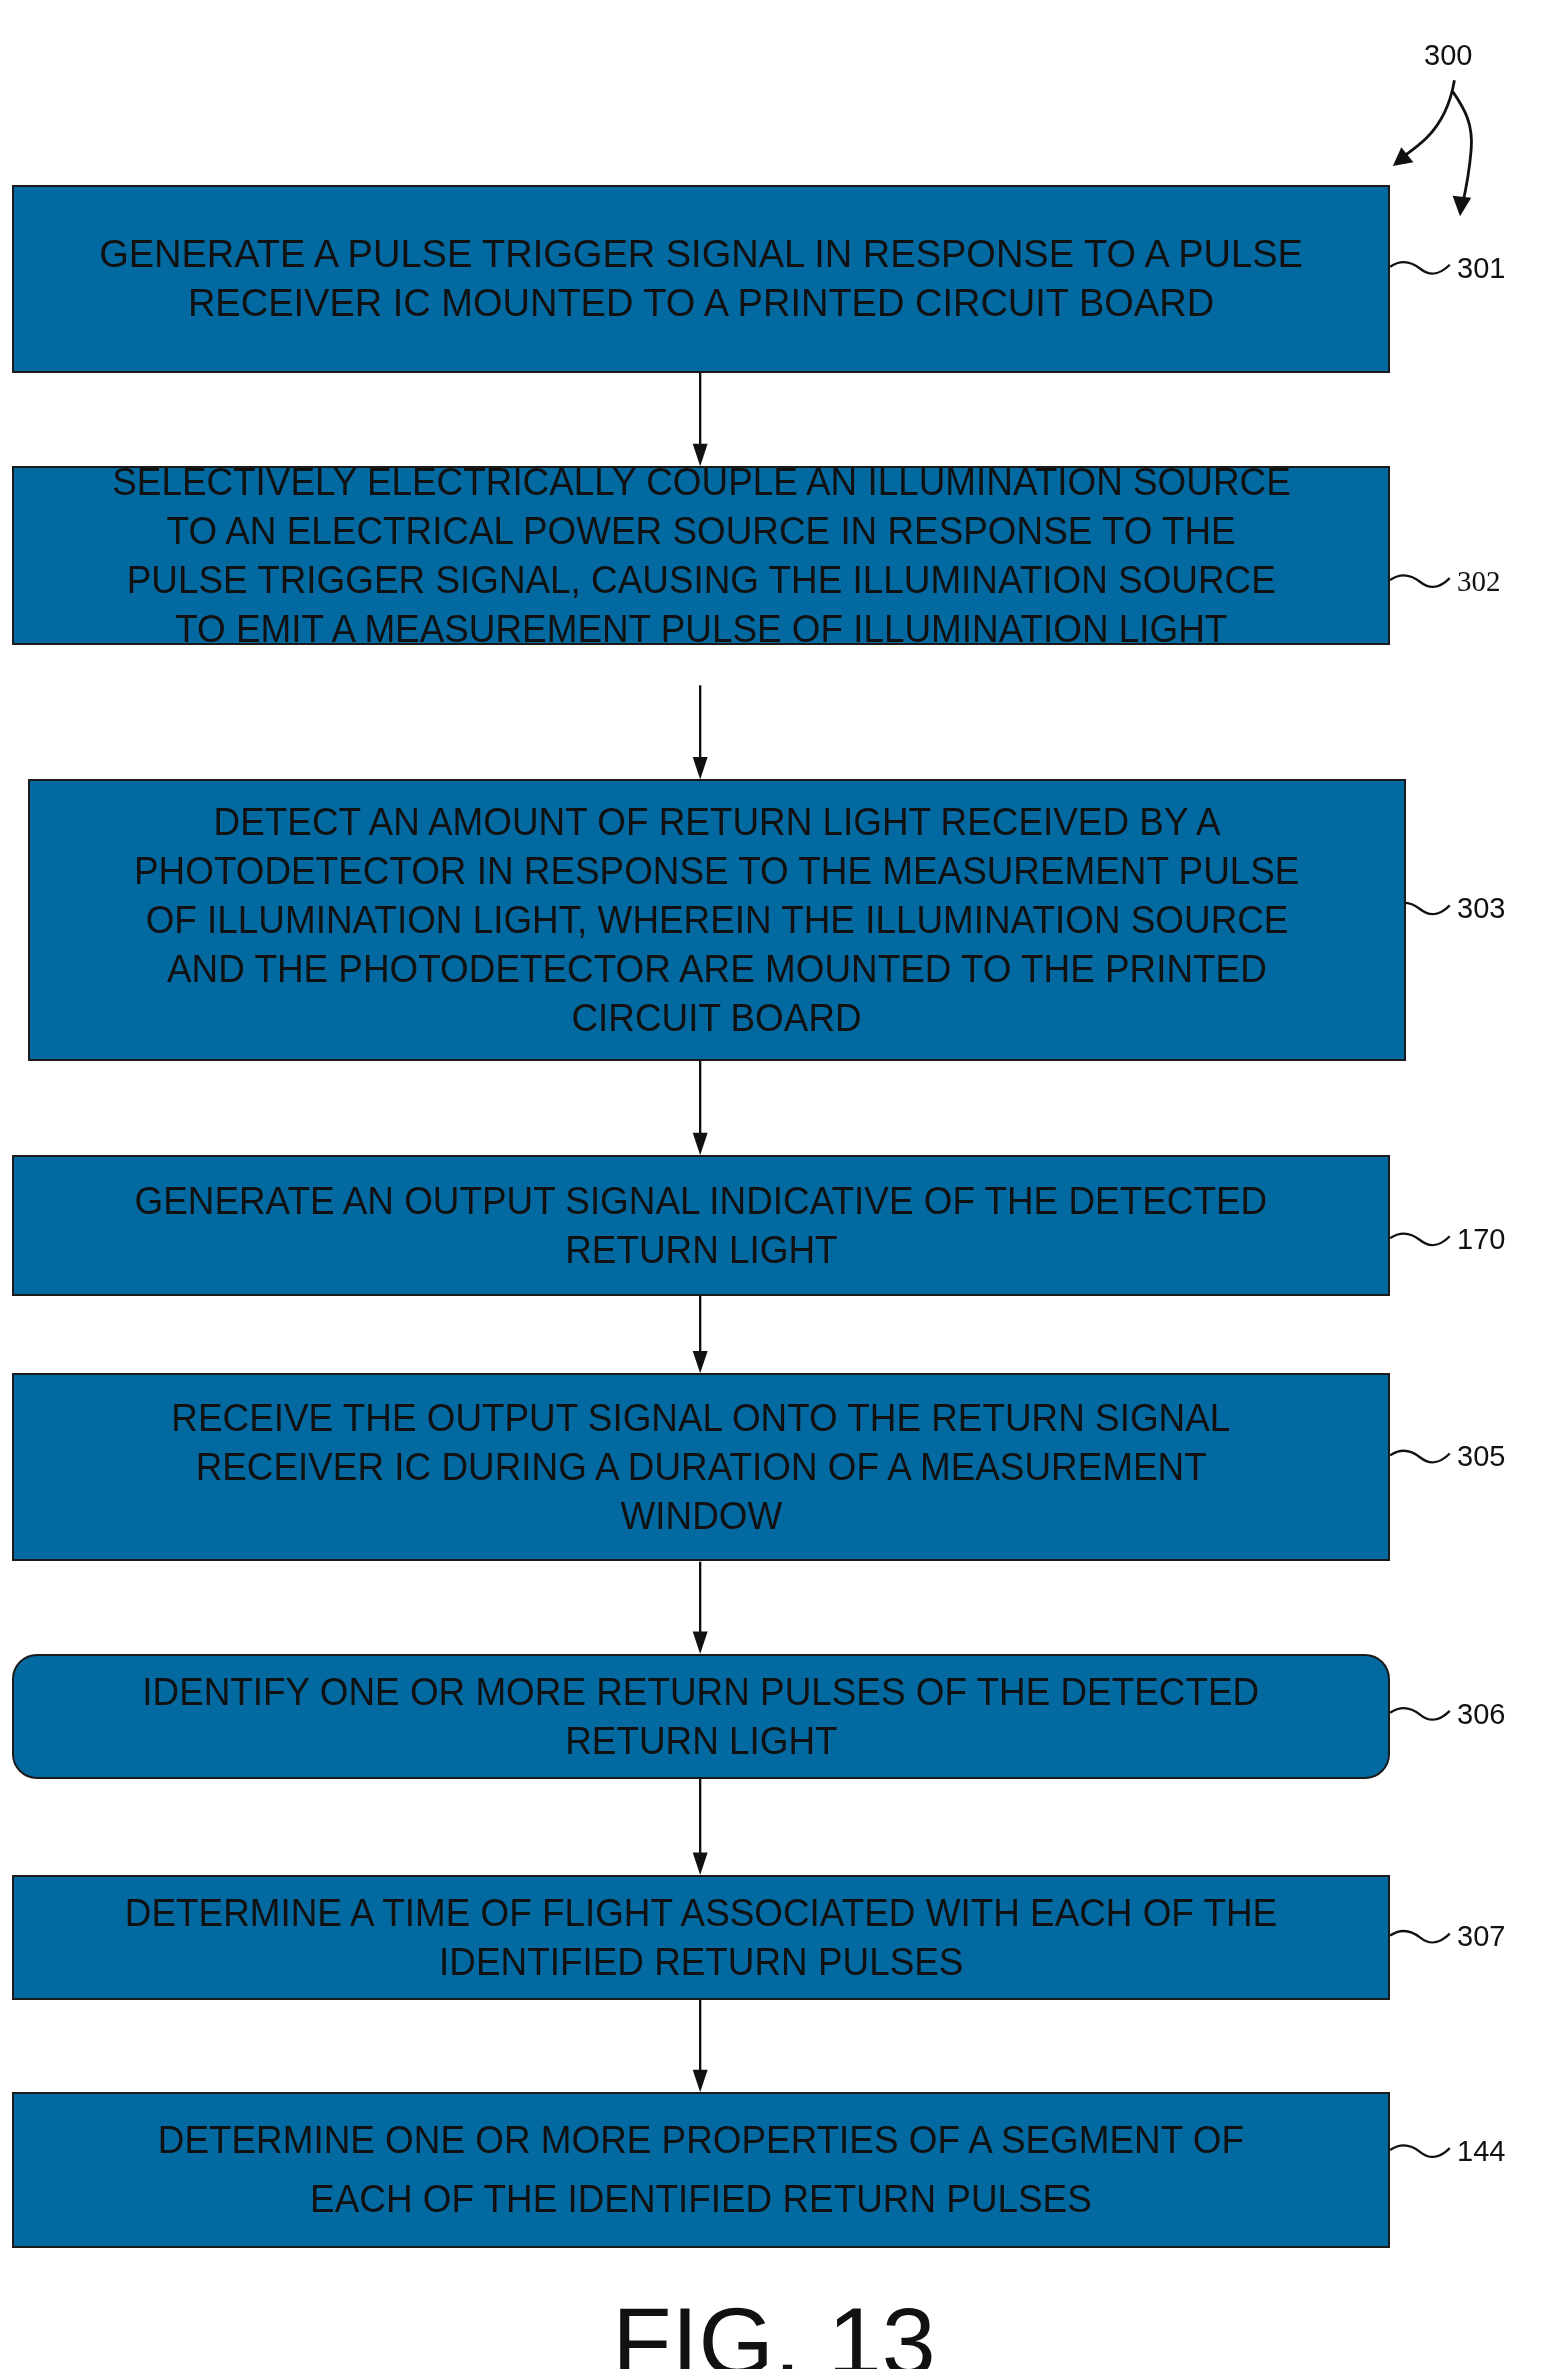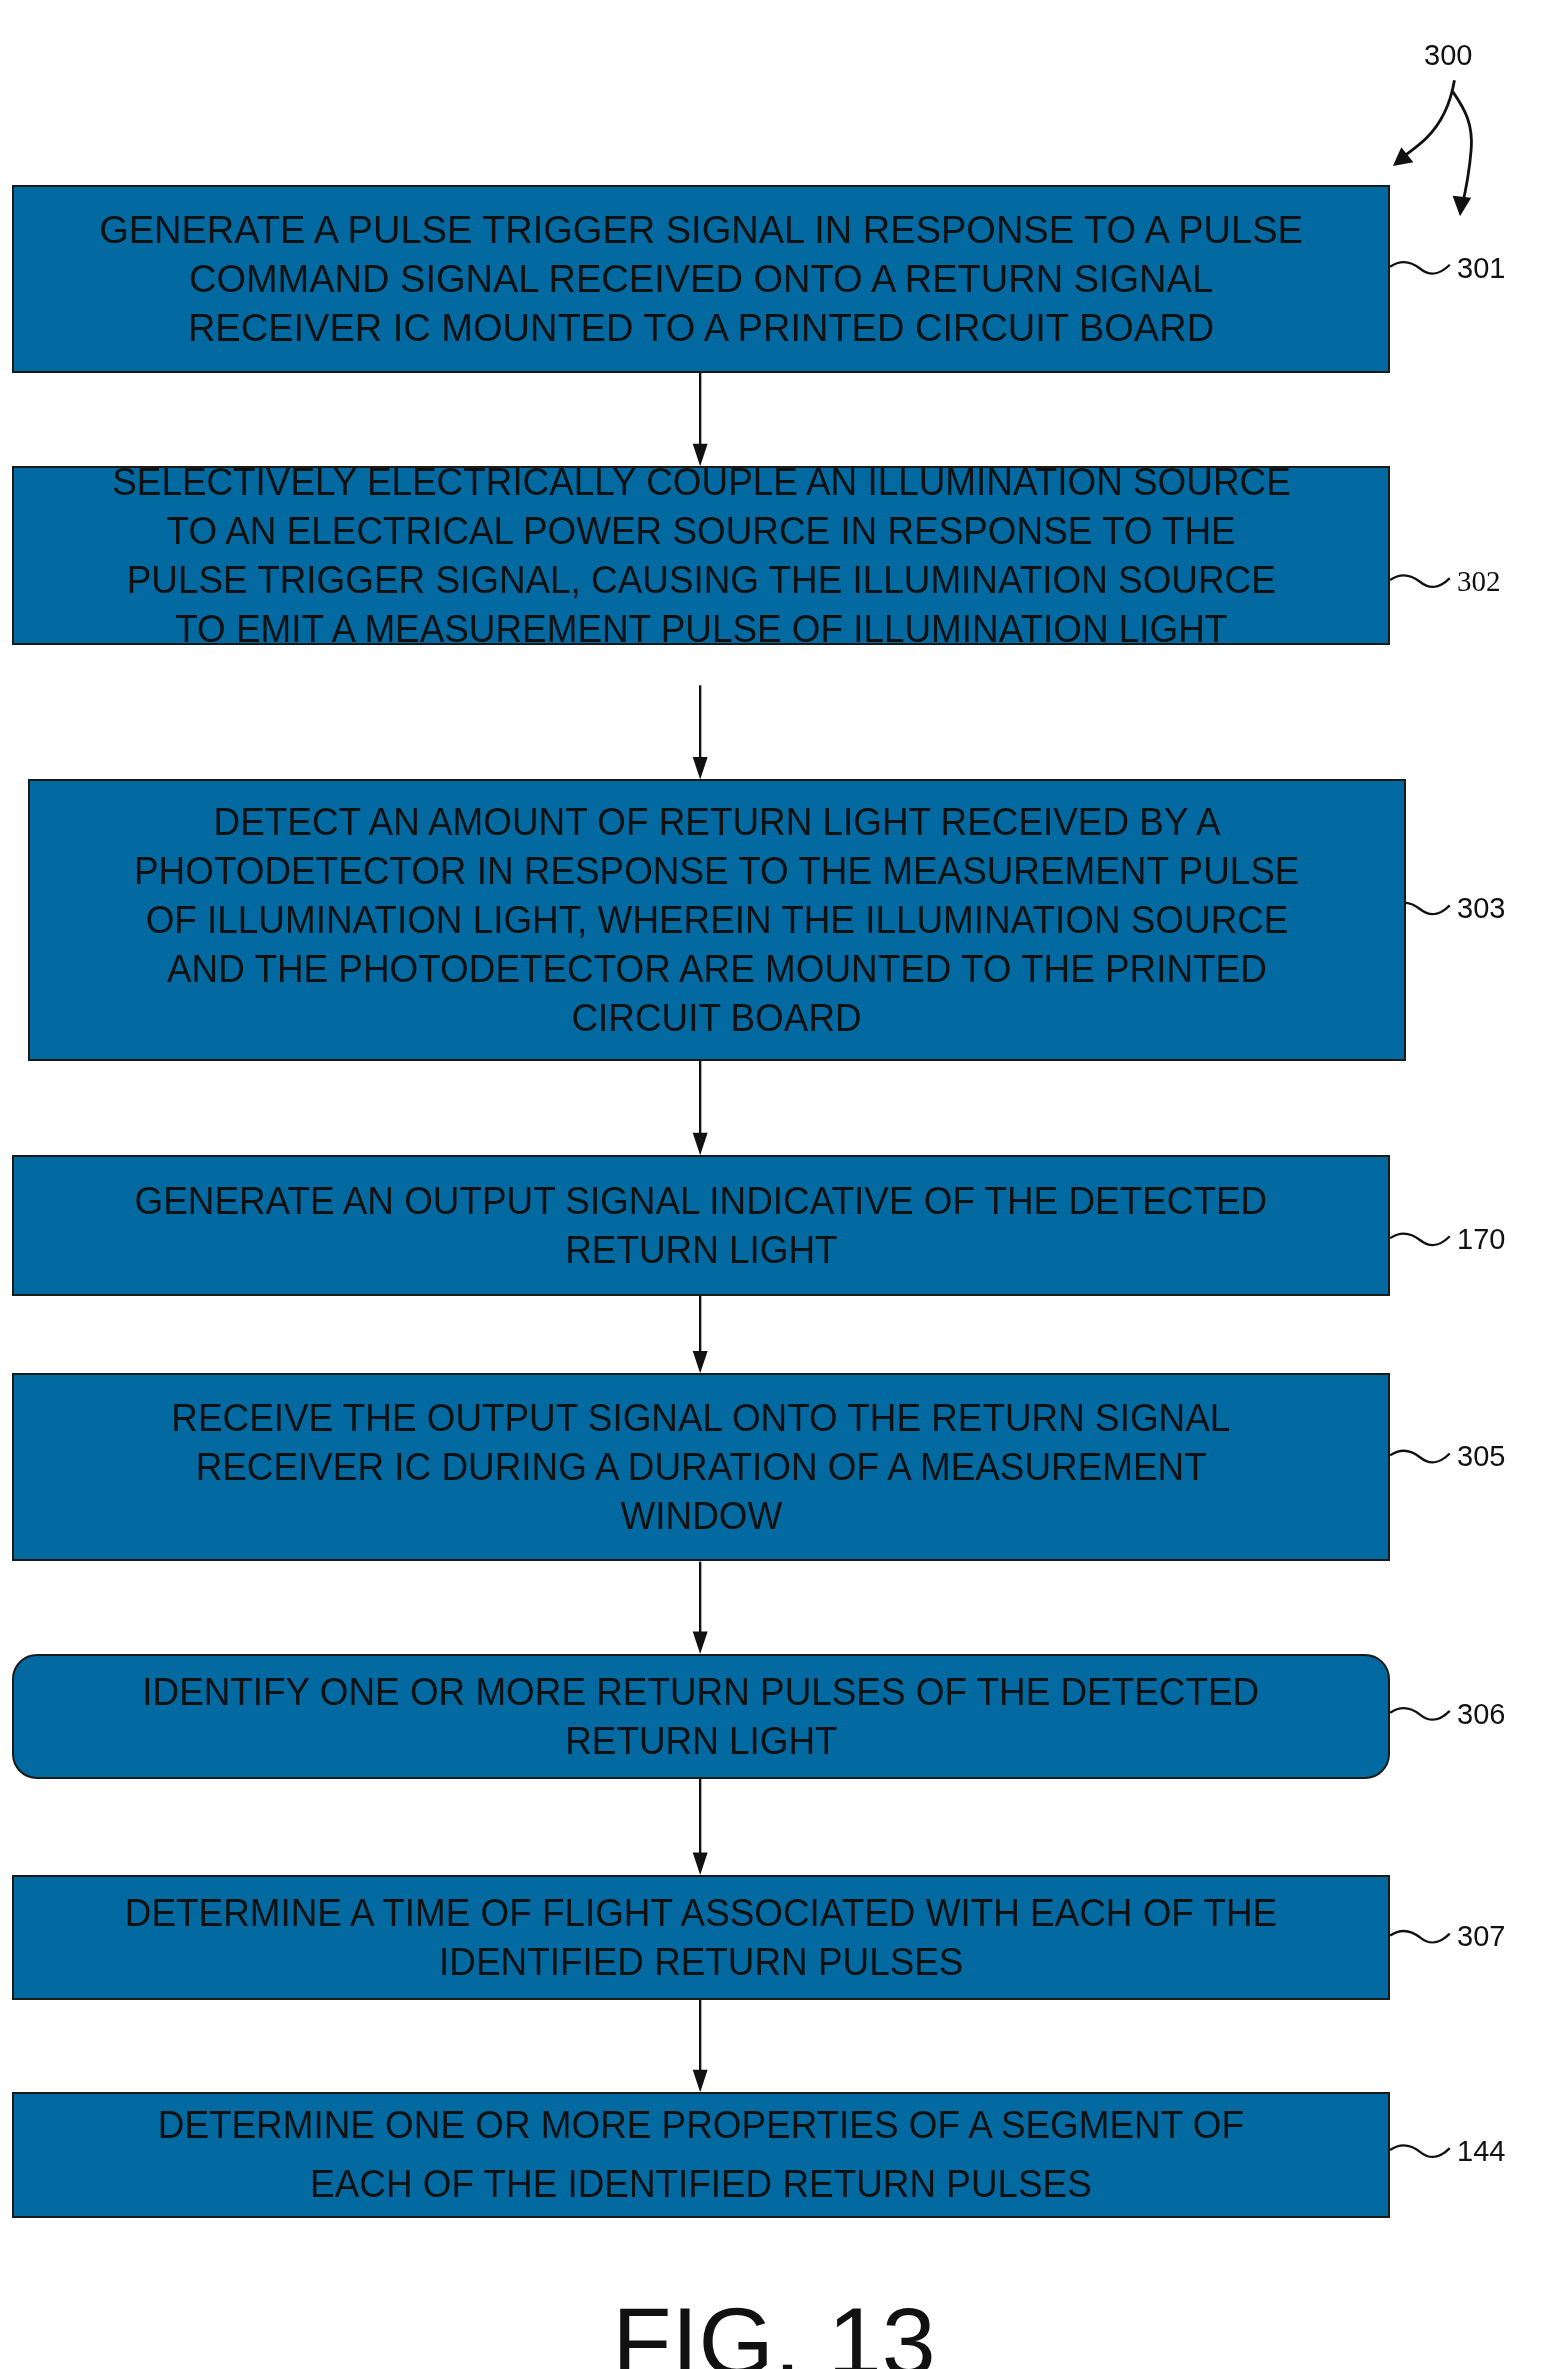--- a/index.html
+++ b/index.html
@@ -60,21 +60,20 @@
       <path d="M1491,2076 C1503,2068 1513,2070 1523,2078 C1533,2086 1543,2086 1555,2074" fill="none" stroke="#111" stroke-width="2.5"></path>
       <path d="M1491,2306 C1503,2298 1513,2300 1523,2308 C1533,2316 1543,2316 1555,2304" fill="none" stroke="#111" stroke-width="2.5"></path>
     </g>
 </svg>
 
 <div id="figure-ref" class="ref" style="left:1424px; top:39px;">300</div>
 
 <div id="boxes">
     <div class="box" style="top: 185px; height: 188px;">
       <span class="line">GENERATE A PULSE TRIGGER SIGNAL IN RESPONSE TO A PULSE</span>
-      <span class="line">COMMAND SIGNAL RECEIVED ONTO A RETURN SIGNAL</span>
       <span class="line">RECEIVER IC MOUNTED TO A PRINTED CIRCUIT BOARD</span>
     </div>
     <div class="ref" style="left: 1457px; top: 252px;">301</div>
     <div class="box narrow" style="top: 466px; height: 179px;">
       <span class="line">SELECTIVELY ELECTRICALLY COUPLE AN ILLUMINATION SOURCE</span>
       <span class="line">TO AN ELECTRICAL POWER SOURCE IN RESPONSE TO THE</span>
       <span class="line">PULSE TRIGGER SIGNAL, CAUSING THE ILLUMINATION SOURCE</span>
       <span class="line">TO EMIT A MEASUREMENT PULSE OF ILLUMINATION LIGHT</span>
     </div>
     <div class="ref" style="left: 1457px; top: 565px; font-family: Liberation Serif, serif;">302</div>
@@ -100,21 +99,21 @@
     <div class="box narrow" style="top: 1654px; height: 125px; border-radius: 25px;">
       <span class="line">IDENTIFY ONE OR MORE RETURN PULSES OF THE DETECTED</span>
       <span class="line">RETURN LIGHT</span>
     </div>
     <div class="ref" style="left: 1457px; top: 1698px;">306</div>
     <div class="box narrow" style="top: 1875px; height: 125px;">
       <span class="line">DETERMINE A TIME OF FLIGHT ASSOCIATED WITH EACH OF THE</span>
       <span class="line">IDENTIFIED RETURN PULSES</span>
     </div>
     <div class="ref" style="left: 1457px; top: 1920px;">307</div>
-    <div class="box narrow" style="top: 2092px; height: 126px; gap: 10px;">
+    <div class="box narrow" style="top: 2092px; height: 156px; gap: 10px;">
       <span class="line">DETERMINE ONE OR MORE PROPERTIES OF A SEGMENT OF</span>
       <span class="line">EACH OF THE IDENTIFIED RETURN PULSES</span>
     </div>
     <div class="ref" style="left: 1457px; top: 2135px;">144</div>
   </div>
 
 <div class="caption">FIG. 13</div>
 
 
 </body></html>

